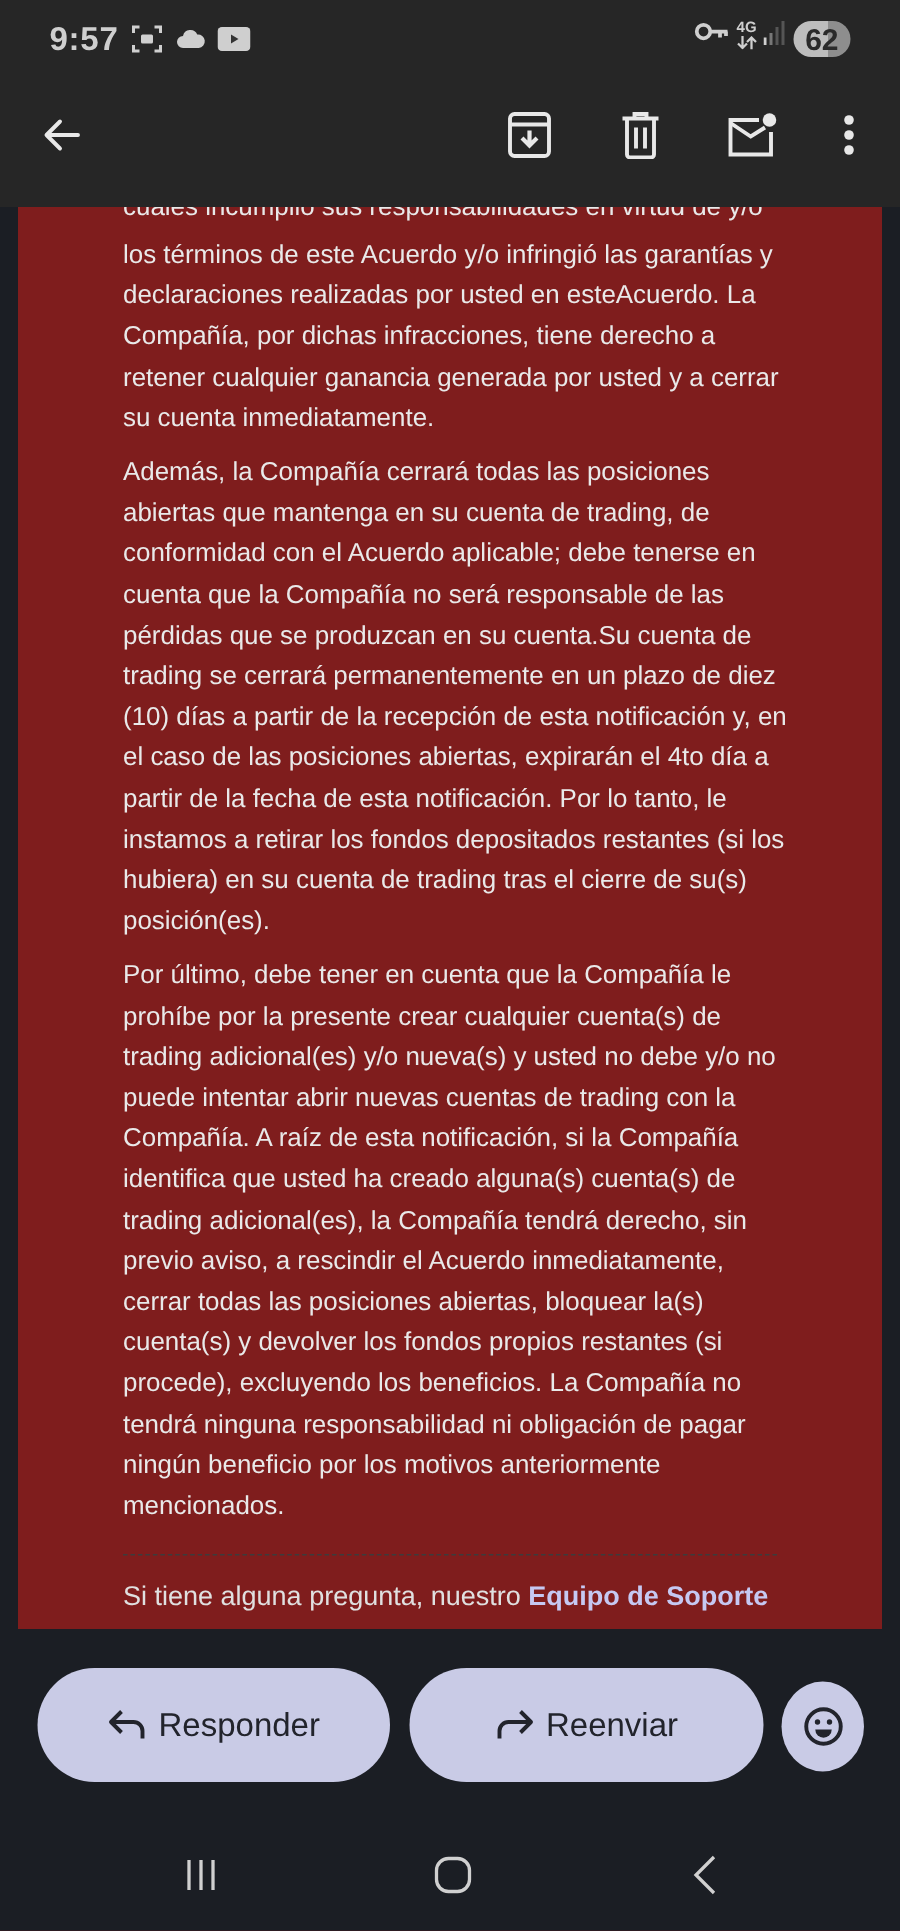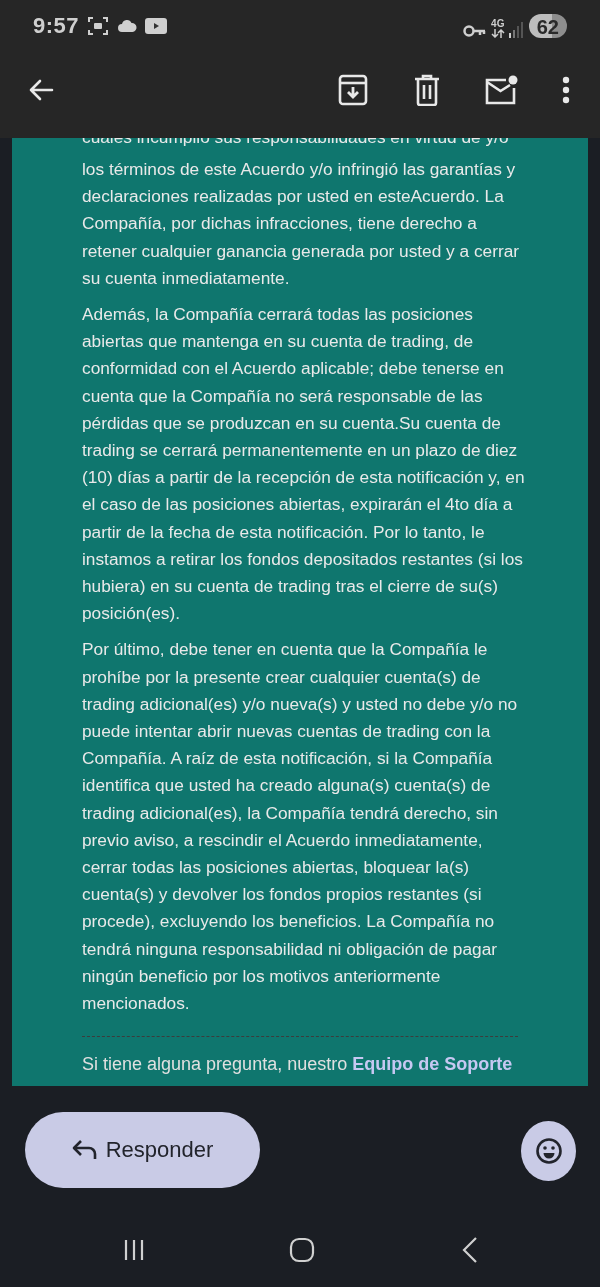--- a/index.html
+++ b/index.html
@@ -13,39 +13,39 @@
 
     
     .status-bar {
       position: absolute; top: 0; left: 0; width: 600px; height: 52px;
       background: #262626; display: flex; align-items: center; justify-content: space-between;
       padding: 0 33px;
     }
     .status-left { display: flex; align-items: center; gap: 8px; }
     .status-time { font-size: 22px; color: #cfcfcf; font-weight: bold; letter-spacing: 0.5px; }
     .sb-icon { display: inline-flex; align-items: center; justify-content: center; }
-    .status-right { display: flex; align-items: flex-end; gap: 4px; }
+    .status-right { display: flex; align-items: flex-start; gap: 4px; }
     .net-label { font-size: 10px; line-height: 10px; color: #cfcfcf; text-align: center; font-weight: bold; }
     .battery {
       display: inline-flex; align-items: center; gap: 2px; height: 24px;
       border-radius: 12px; padding: 0 8px; background: linear-gradient(90deg, #bdbdbd 0 60%, #8e8e8e 60% 100%);
       color: #2a2a2a; font-size: 20px; font-weight: bold; flex-direction: column;
     }
 
     
     .app-bar {
       position: absolute; top: 52px; left: 0; width: 600px; height: 86px;
       background: #262626; display: flex; align-items: center;
     }
     .icon-btn { position: absolute; display: flex; align-items: center; justify-content: center; width: 48px; height: 48px; cursor: pointer; }
 
     
     .card {
       position: absolute; top: 138px; left: 12px; width: 576px; height: 948px;
-      background: #0f766e; overflow: hidden;
+      background: #7f1d1d; overflow: hidden;
     }
     .body-text {
       position: absolute; left: 70px; width: 445px;
       font-size: 17.3px; line-height: 27.2px; color: #e9e9e9;
     }
     .para { margin-bottom: 9px; }
     .cut-line { position: absolute; top: -14px; left: 70px; width: 445px; font-size: 17.3px; line-height: 27.2px; color: #e9e9e9; }
     .divider {
       position: absolute; top: 898px; left: 70px; width: 436px; height: 0;
       border-top: 1px dashed #3c3c3c;
@@ -181,20 +181,27 @@
   </div>
 
   <div class="actions">
     <div class="pill pill-reply">
       <svg width="26" height="22" viewBox="0 0 26 22">
           <path d="M9 2L2 9l7 7" stroke="#22242c" stroke-width="2.6" fill="none" stroke-linejoin="round"></path>
           <path d="M2 9h15a6 6 0 0 1 6 6v5" stroke="#22242c" stroke-width="2.6" fill="none"></path>
         </svg>
       <span>Responder</span>
     </div>
+    <div class="pill pill-forward">
+      <svg width="26" height="22" viewBox="0 0 26 22">
+          <path d="M17 2l7 7-7 7" stroke="#22242c" stroke-width="2.6" fill="none" stroke-linejoin="round"></path>
+          <path d="M24 9H9a6 6 0 0 0-6 6v5" stroke="#22242c" stroke-width="2.6" fill="none"></path>
+        </svg>
+      <span>Reenviar</span>
+    </div>
     <div class="emoji-btn">
       <svg width="28" height="28" viewBox="0 0 28 28">
           <circle cx="14" cy="14" r="11.5" stroke="#22242c" stroke-width="2.6" fill="none"></circle>
           <circle cx="10" cy="11" r="1.8" fill="#22242c"></circle>
           <circle cx="18" cy="11" r="1.8" fill="#22242c"></circle>
           <path d="M8.5 16h11a5.5 5.5 0 0 1-11 0z" fill="#22242c"></path>
         </svg>
     </div>
   </div>
 

